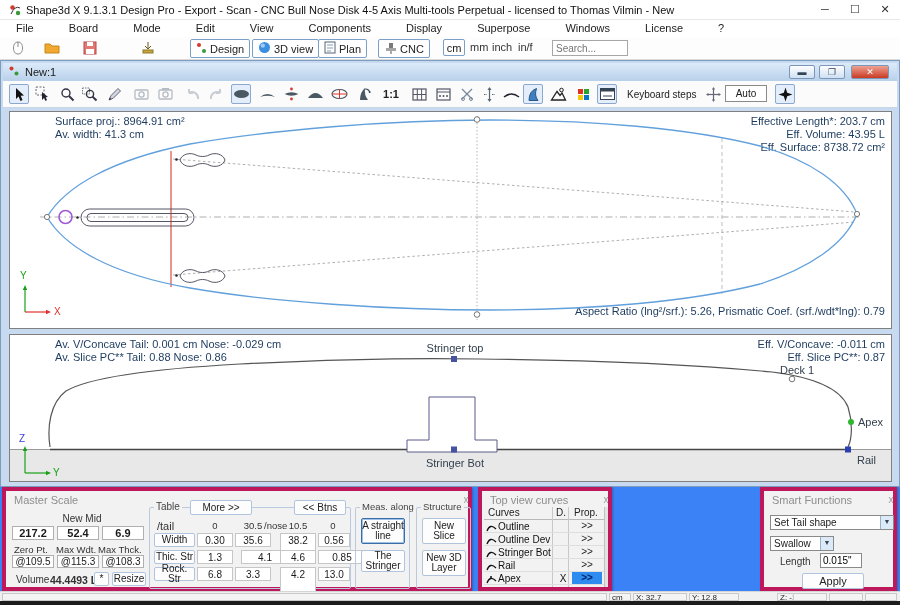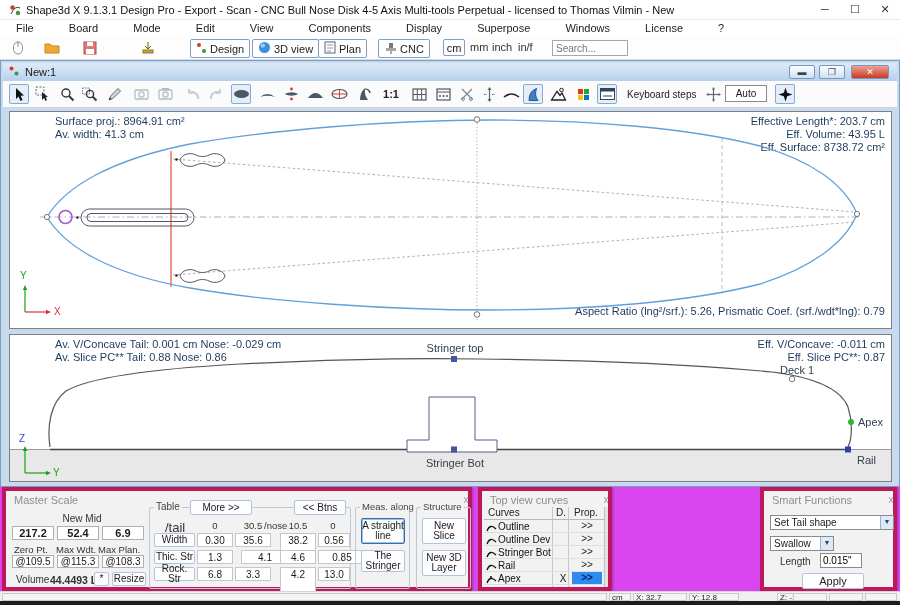--- a/index.html
+++ b/index.html
@@ -11,21 +11,21 @@
   #titlebar .title{position:absolute;left:26px;top:4px;font-size:11px;color:#111;white-space:nowrap;}
   .winbtn{position:absolute;top:0;width:30px;height:20px;text-align:center;line-height:19px;font-size:11px;color:#333;}
   #menubar{left:0;top:20px;width:900px;height:17px;background:#fff;}
   #menubar span{display:inline-block;padding:2px 16px;font-size:11px;color:#222;}
   #maintoolbar{left:0;top:37px;width:900px;height:23px;background:#fdfdfd;border-bottom:1px solid #dcdcdc;}
   .tbtn{position:absolute;top:2px;height:19px;border:1px solid #7ba0c7;border-radius:2px;background:#fff;display:flex;align-items:center;gap:3px;padding:0 5px;font-size:11px;color:#222;}
   .unit{position:absolute;top:4px;font-size:11px;color:#333;}
   .unitbox{position:absolute;top:2px;width:22px;height:17px;border:1px solid #7ba0c7;border-radius:2px;background:#fff;text-align:center;line-height:16px;}
   #searchbox{position:absolute;left:466px;top:3px;width:76px;height:16px;border:1px solid #a7a7a7;font-size:10px;padding:0 3px;color:#555;font-family:inherit;}
   
-  #mdi{left:0;top:60px;width:900px;height:531px;background:#d946ef;}
+  #mdi{left:0;top:60px;width:900px;height:531px;background:#3b82f6;}
   #childwin{position:absolute;left:0;top:0;width:900px;height:427px;background:#c7daf0;border:1px solid #7d9cc0;}
   #childtitle{position:absolute;left:2px;top:2px;right:2px;height:18px;background:linear-gradient(#dcebfa,#b8d0ea);display:flex;align-items:center;padding-left:5px;gap:5px;font-size:11px;color:#1a1a1a;}
   .cwbtn{width:26px;height:14px;border:1px solid #7a96b8;border-radius:2px;background:linear-gradient(#fdfeff,#cfe0f2);text-align:center;line-height:12px;font-size:9px;color:#345;}
   .cwbtn.close{background:linear-gradient(#eda193,#c93a23);color:#fff;font-weight:bold;}
   #doctoolbar{position:absolute;left:2px;top:20px;right:2px;height:27px;background:#fbfbfb;border-bottom:1px solid #c9d6e6;}
   .dic{position:absolute;top:3px;width:20px;height:20px;display:flex;align-items:center;justify-content:center;}
   .dic.boxed{border:1px solid #8aa8d0;background:#e4eefb;border-radius:2px;}
   .dic svg{display:block;}
   
   .viewpanel{position:absolute;background:#fff;border:1px solid #808080;}
@@ -417,34 +417,34 @@
 
   <div class="fpanel" style="left:2px;top:427px;width:470px;height:104px">
     <span class="ptitle">Master Scale</span>
     <span class="pclose" style="left:454px">x</span>
     <div class="slabel" style="left:14px;top:22px;width:124px;text-align:center">New Mid</div>
     <div class="vbox bold" style="left:6px;top:35px;width:42px;height:14px">217.2</div>
     <div class="vbox bold" style="left:51px;top:35px;width:42px;height:14px">52.4</div>
     <div class="vbox bold" style="left:96px;top:35px;width:42px;height:14px">6.9</div>
     <div class="slabel" style="left:8px;top:53px;font-size:9.5px">Zero Pt.</div>
     <div class="slabel" style="left:50px;top:53px;font-size:9.5px">Max Wdt.</div>
-    <div class="slabel" style="left:92px;top:53px;font-size:9.5px">Max Plan.</div>
+    <div class="slabel" style="left:92px;top:53px;font-size:9.5px">Max Thck.</div>
     <div class="vbox" style="left:6px;top:64px;width:42px;height:13px">@109.5</div>
     <div class="vbox" style="left:51px;top:64px;width:42px;height:13px">@115.3</div>
     <div class="vbox" style="left:96px;top:64px;width:42px;height:13px">@108.3</div>
     <div class="slabel" style="left:10px;top:83px">Volume</div>
     <div class="slabel" style="left:44px;top:83px;font-weight:bold;font-size:10.5px">44.4493 L</div>
     <div class="btn7" style="left:88px;top:81px;width:15px;height:14px">*</div>
     <div class="btn7" style="left:106px;top:81px;width:34px;height:14px">Resize</div>
 
     <div class="group" style="left:143px;top:16px;width:202px;height:82px">
       <span class="gtitle">Table</span>
       <div class="btn7" style="left:40px;top:-8px;width:62px;height:15px">More &gt;&gt;</div>
       <div class="btn7" style="right:4px;top:-8px;width:52px;height:15px">&lt;&lt; Btns</div>
-      <div class="slabel" style="left:15px;top:12px;font-size:13px">/tail</div>
+      <div class="slabel" style="left:7px;top:12px;font-size:11px">/tail</div>
       <div class="slabel" style="left:47px;top:12px;width:36px;text-align:center;font-size:9.5px">0</div>
       <div class="slabel" style="left:85px;top:12px;width:36px;text-align:center;font-size:9.5px">30.5</div>
       <div class="slabel" style="left:114px;top:12px;font-size:9.5px">/nose</div>
       <div class="slabel" style="left:130px;top:12px;width:36px;text-align:center;font-size:9.5px">10.5</div>
       <div class="slabel" style="left:166px;top:12px;width:34px;text-align:center;font-size:9.5px">0</div>
 
       <div class="btn7" style="left:4px;top:25px;width:41px;height:14px">Width</div>
       <div class="cell" style="left:47px;top:25px;width:36px;height:14px">0.30</div>
       <div class="cell" style="left:85px;top:25px;width:36px;height:14px">35.6</div>
       <div class="cell" style="left:130px;top:25px;width:36px;height:19px">38.2</div>

